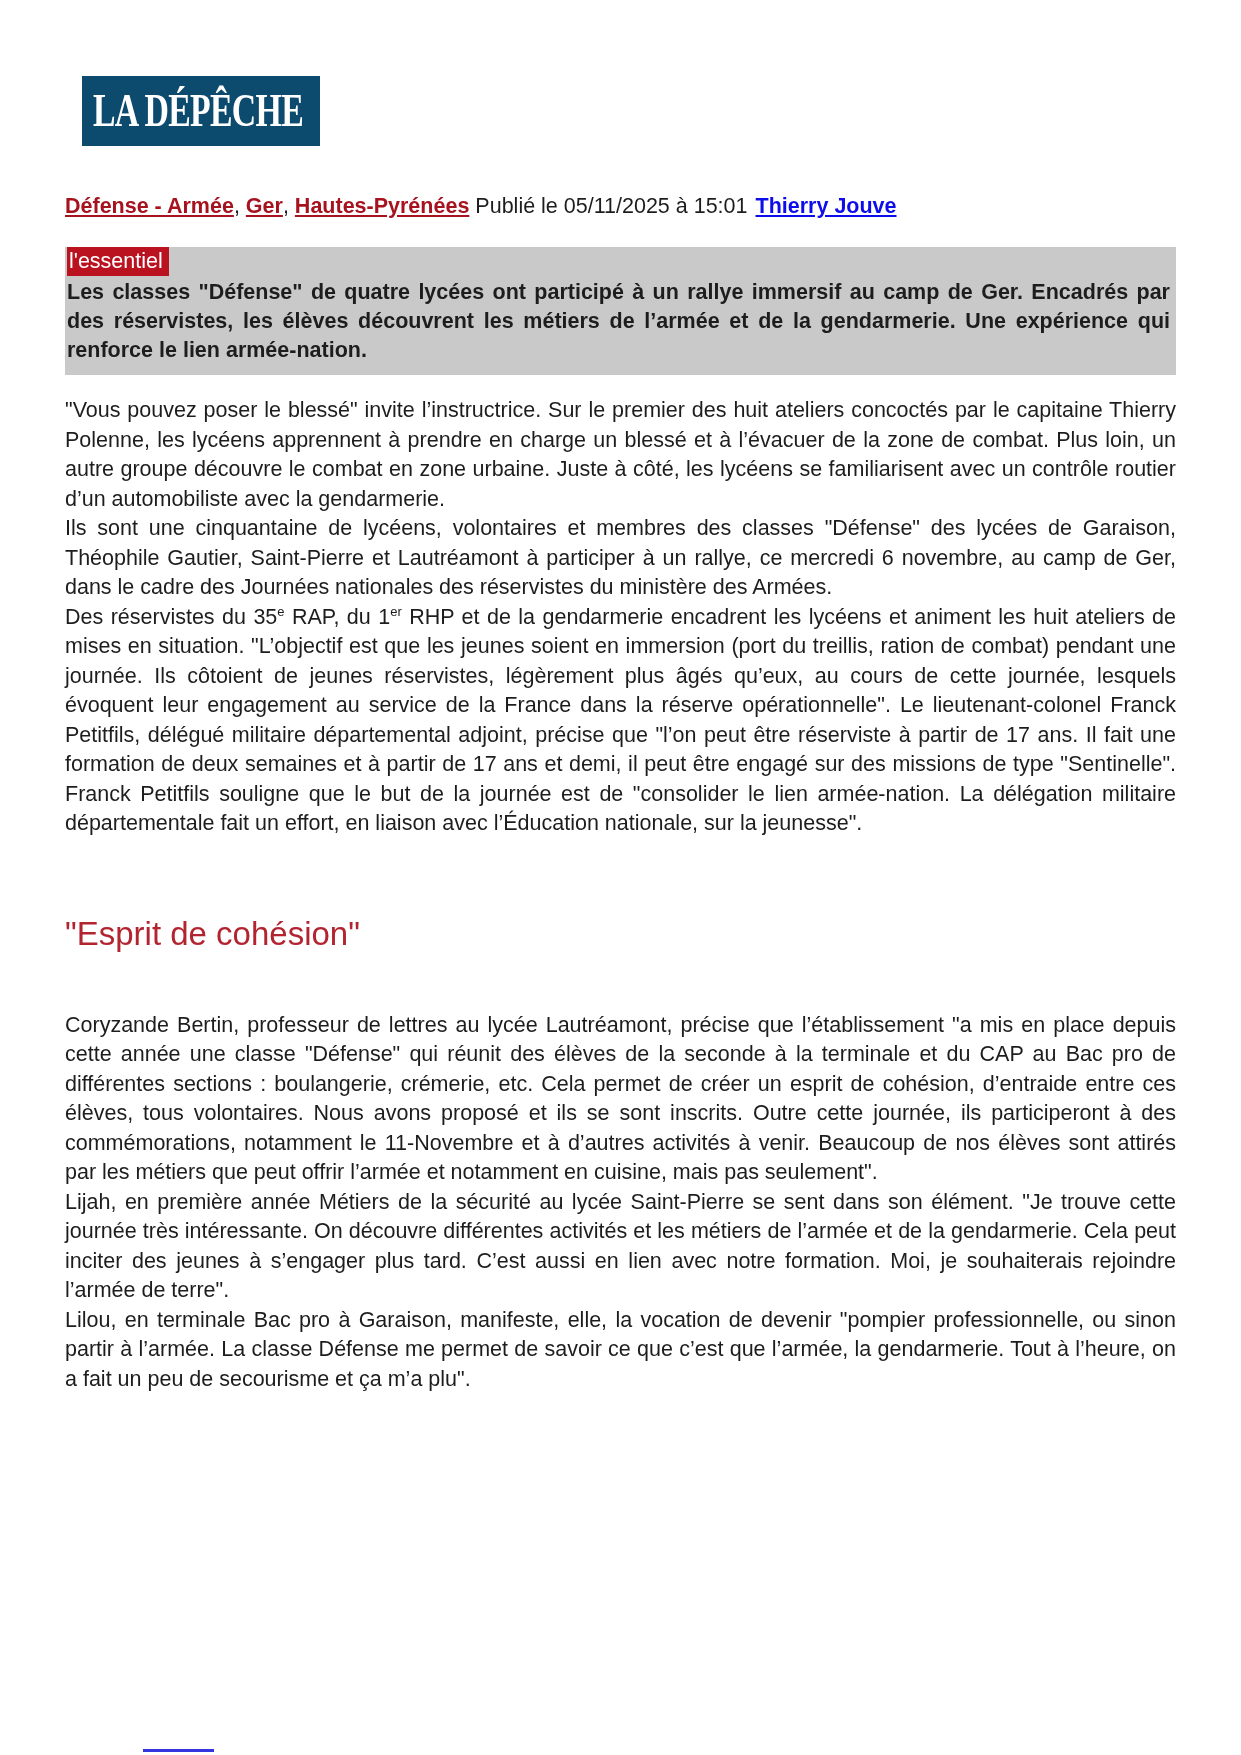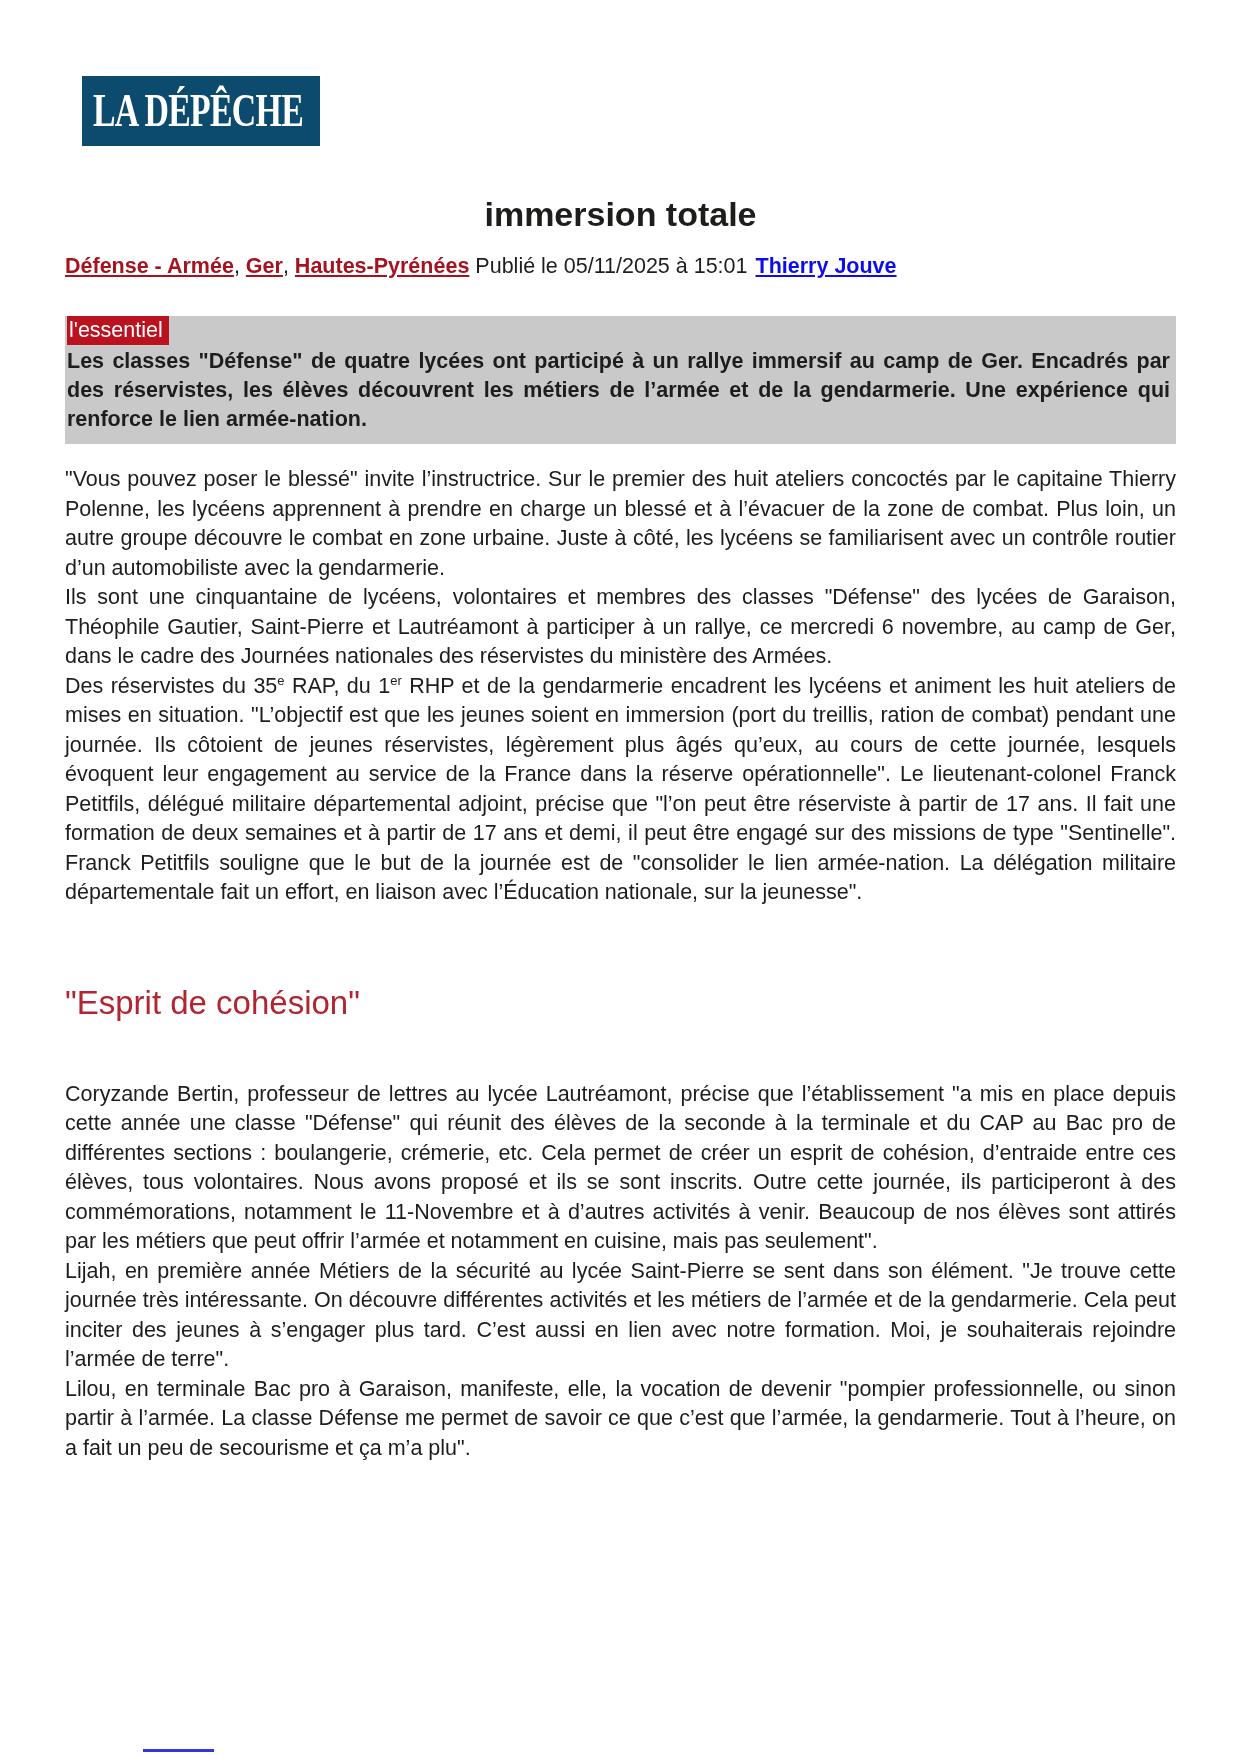--- a/index.html
+++ b/index.html
@@ -33,21 +33,21 @@
     font-weight:700; text-align:center; color:#1d1d1b;
   }
   .title span { display:block; }
 
   .byline { margin-top:16px; font-size:21.5px; line-height:28px; }
   .tag { color:#a6131f; font-weight:700; text-decoration:underline; cursor:pointer;margin-top:47px; }
   .sep { white-space:pre; color:#1d1d1d; }
   .published { color:#1d1d1d; margin-left:6px; }
   .author { color:#0d0deb; font-weight:700; text-decoration:underline; margin-left:8px; cursor:pointer;text-align:right; }
 
-  .essentiel { background:#c9c9c9; margin-top:36px; }
+  .essentiel { background:#c9c9c9; margin-top:27px; }
   .essentiel-label {
     display:inline-block; background:#bb1220; color:#ffffff;
     font-size:21.5px; line-height:26px; padding:1px 6px 2px 2px; margin:0 0 0 2px;
   }
   .essentiel-text {
     margin:2px 6px 0 2px; padding-bottom:10px;
     font-weight:700; font-size:21.5px; line-height:29px; text-align:justify;
   }
 
   .article-body { margin-top:21px; }
@@ -70,21 +70,20 @@
 
 <div class="content">
 
   <div class="logo-wrap">
     <div class="logo">
       <span class="logo-text">LA DÉPÊCHE</span>
     </div>
   </div>
 
   <h1 class="title">
-    <span>immersion totale</span>
   </h1>
 
   <div class="byline">
     <a class="tag">Défense - Armée</a><span class="sep">, </span><a class="tag">Ger</a><span class="sep">, </span><a class="tag">Hautes-Pyrénées</a><span class="published">Publié le 05/11/2025 à 15:01</span><a class="author">Thierry Jouve</a>
   </div>
 
   <div class="essentiel">
     <span class="essentiel-label">l'essentiel</span>
     <p class="essentiel-text">Les classes "Défense" de quatre lycées ont participé à un rallye immersif au camp de Ger. Encadrés par des réservistes, les élèves découvrent les métiers de l’armée et de la gendarmerie. Une expérience qui renforce le lien armée-nation.</p>
   </div>

